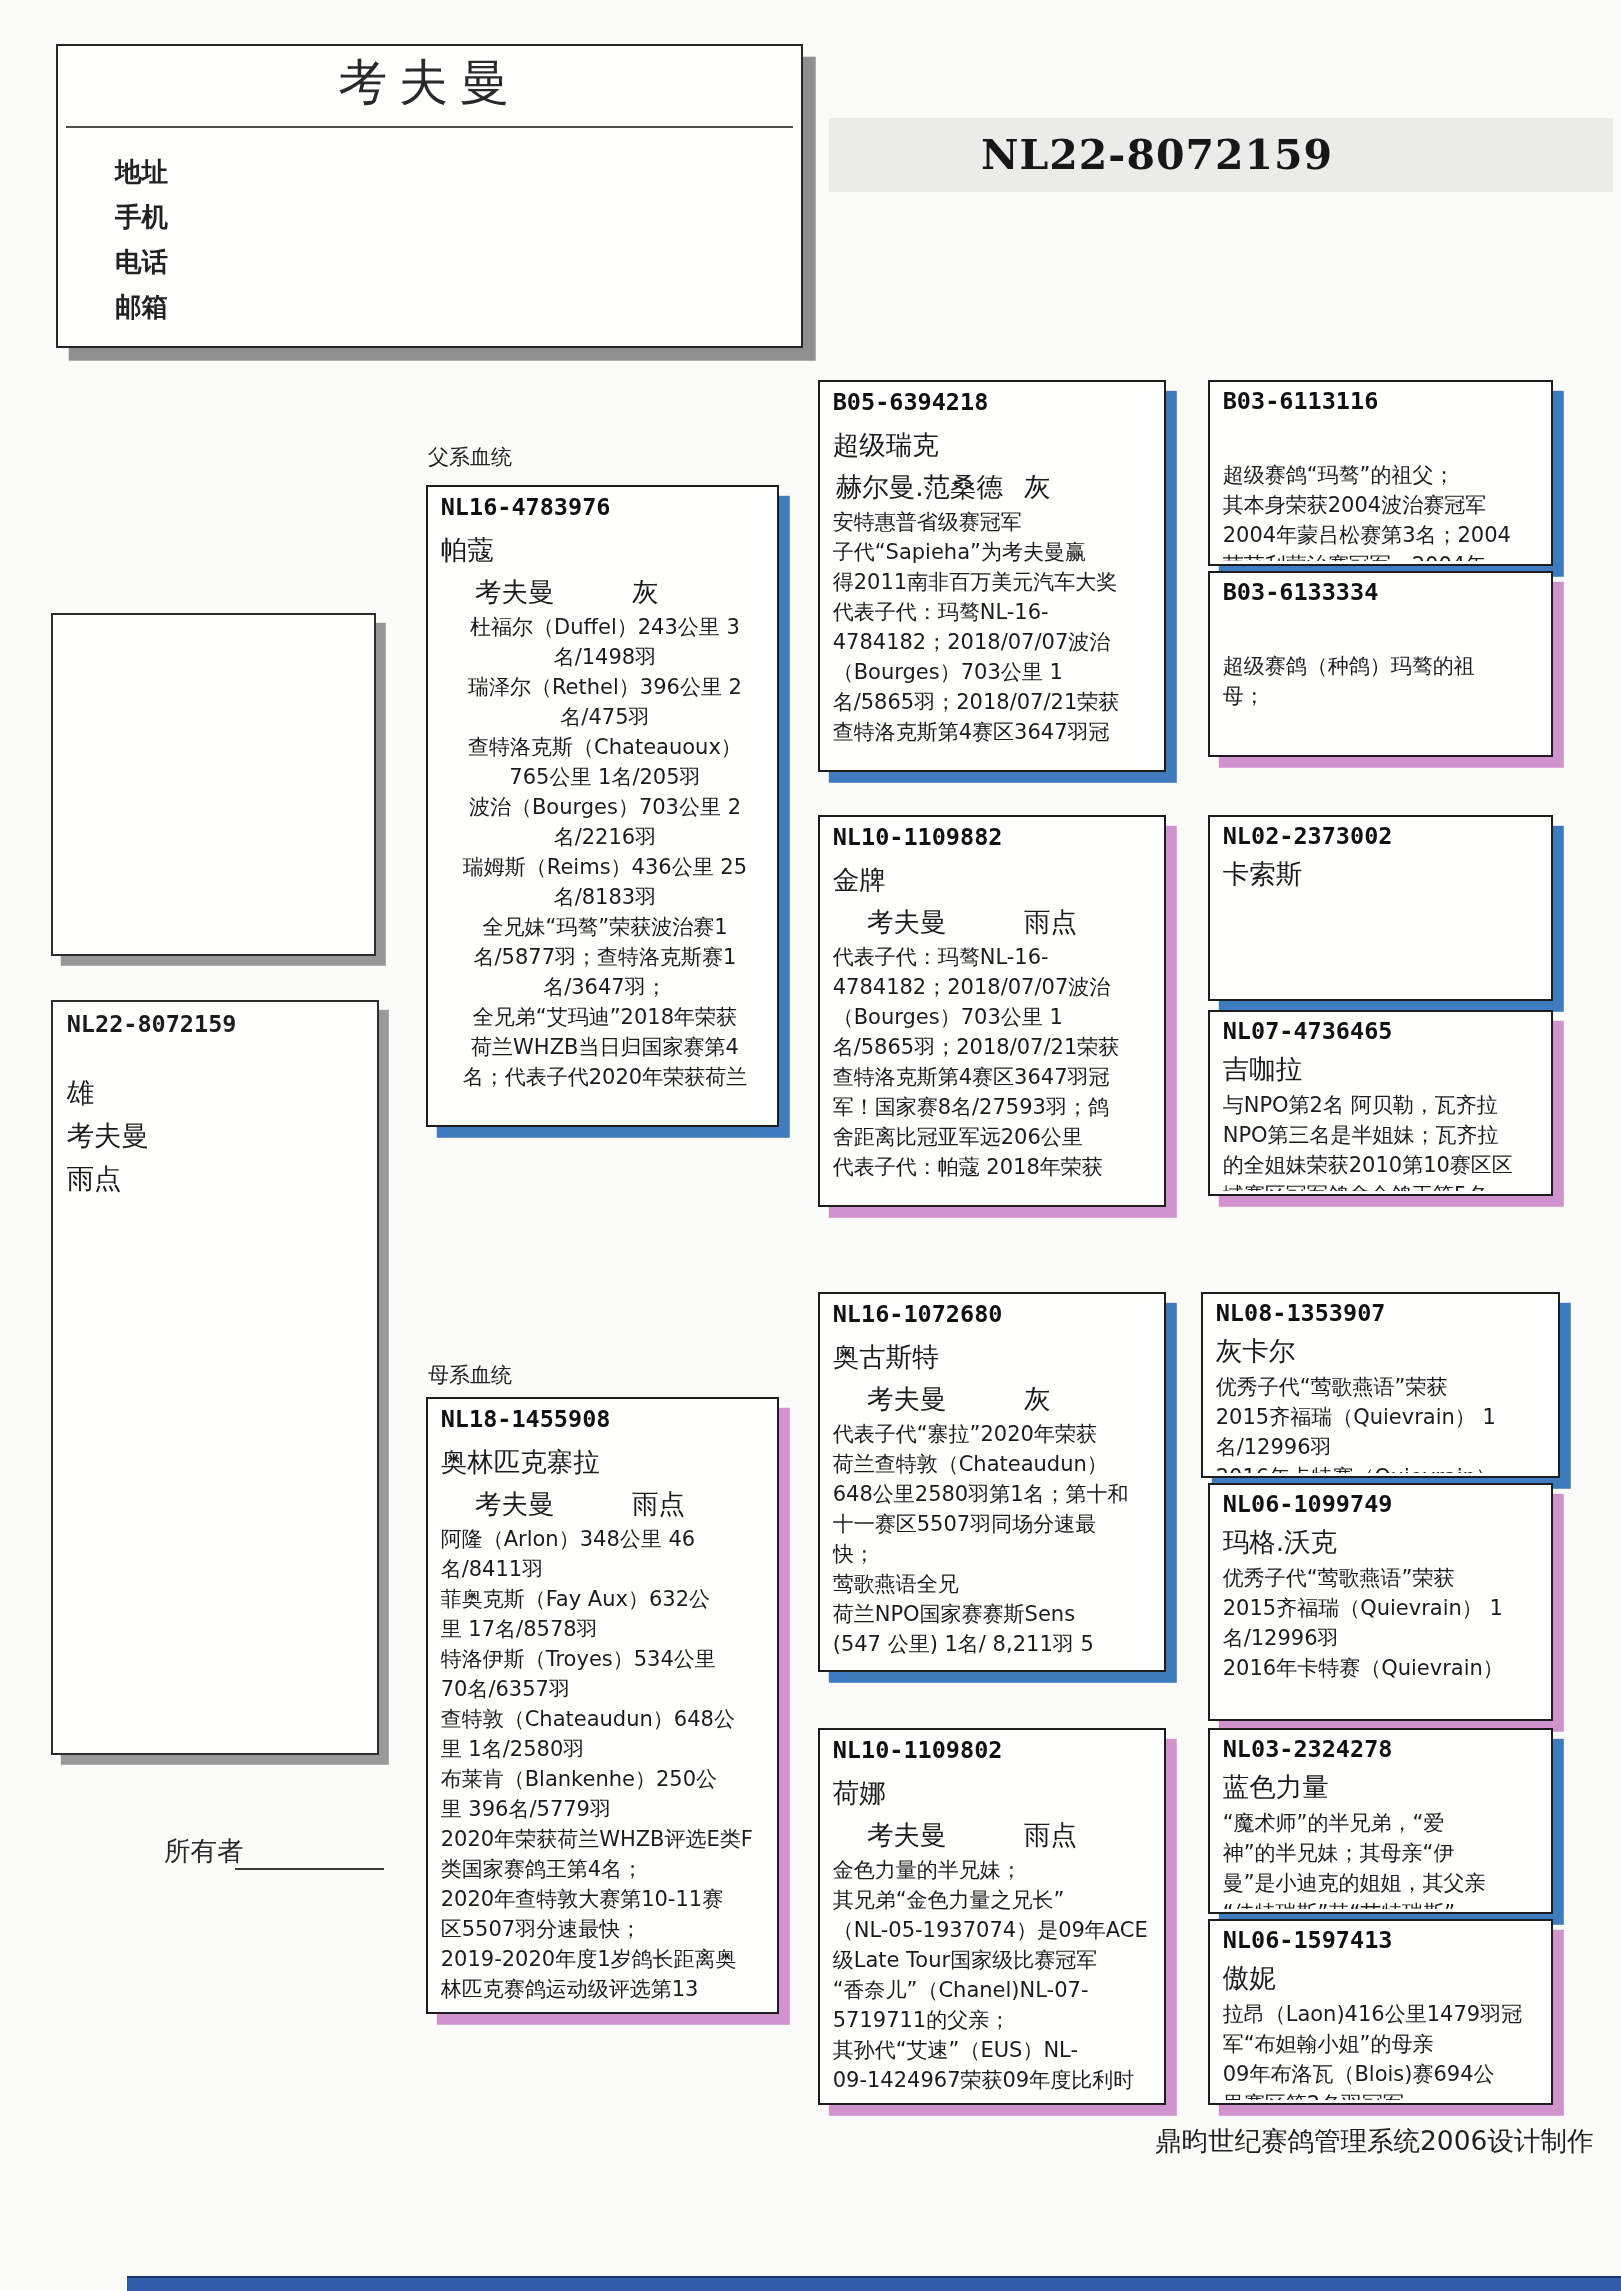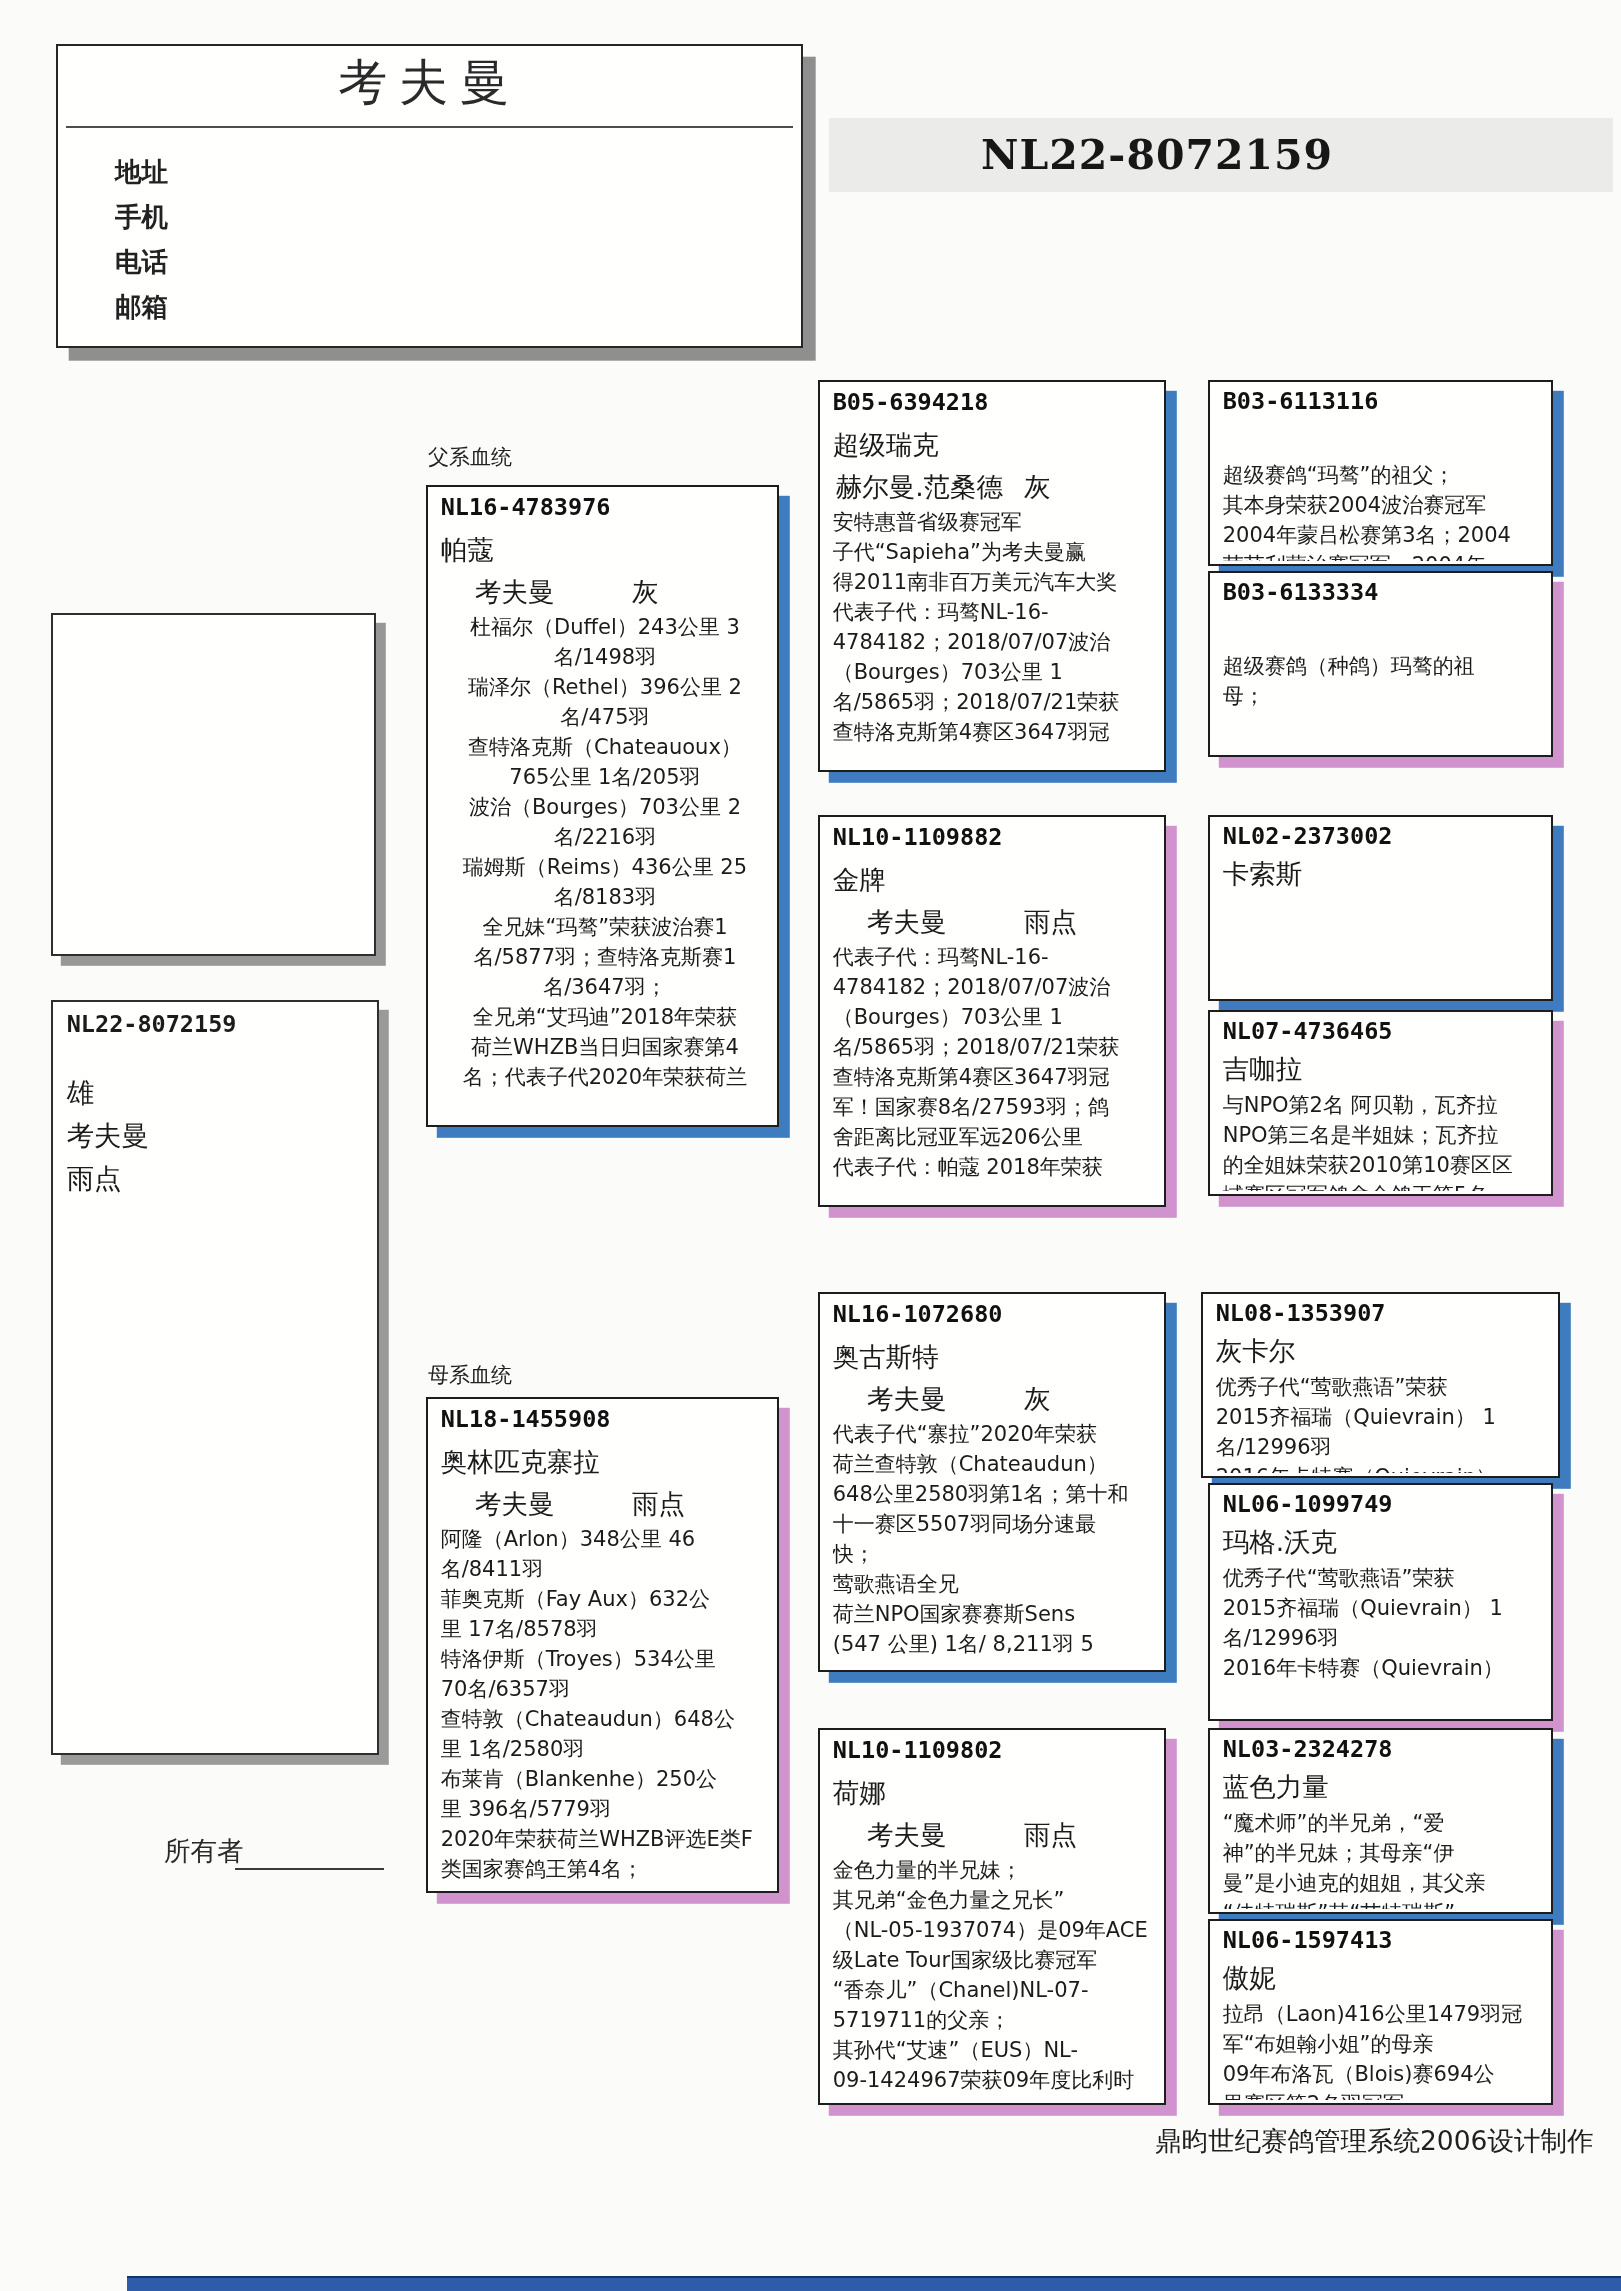--- a/index.html
+++ b/index.html
@@ -102,21 +102,21 @@
 全兄妹“玛骜”荣获波治赛1
 名/5877羽；查特洛克斯赛1
 名/3647羽；
 全兄弟“艾玛迪”2018年荣获
 荷兰WHZB当日归国家赛第4
 名；代表子代2020年荣获荷兰</div>
 </div>
 
 <div class="section-label" style="left:428px;top:1361px;">母系血统</div>
 
-<div class="pbox shadow-pink" style="left:426px;top:1397px;width:353px;height:496px;">
+<div class="pbox shadow-pink" style="left:426px;top:1397px;width:353px;height:617px;">
   <div class="ring">NL18-1455908</div>
   <div class="bname">奥林匹克寨拉</div>
   <div class="strainline">
     <span class="strain">考夫曼</span>
     <span class="fcolor">雨点</span>
   </div>
   <div class="details">阿隆（Arlon）348公里  46
 名/8411羽
 菲奥克斯（Fay Aux）632公
 里  17名/8578羽

